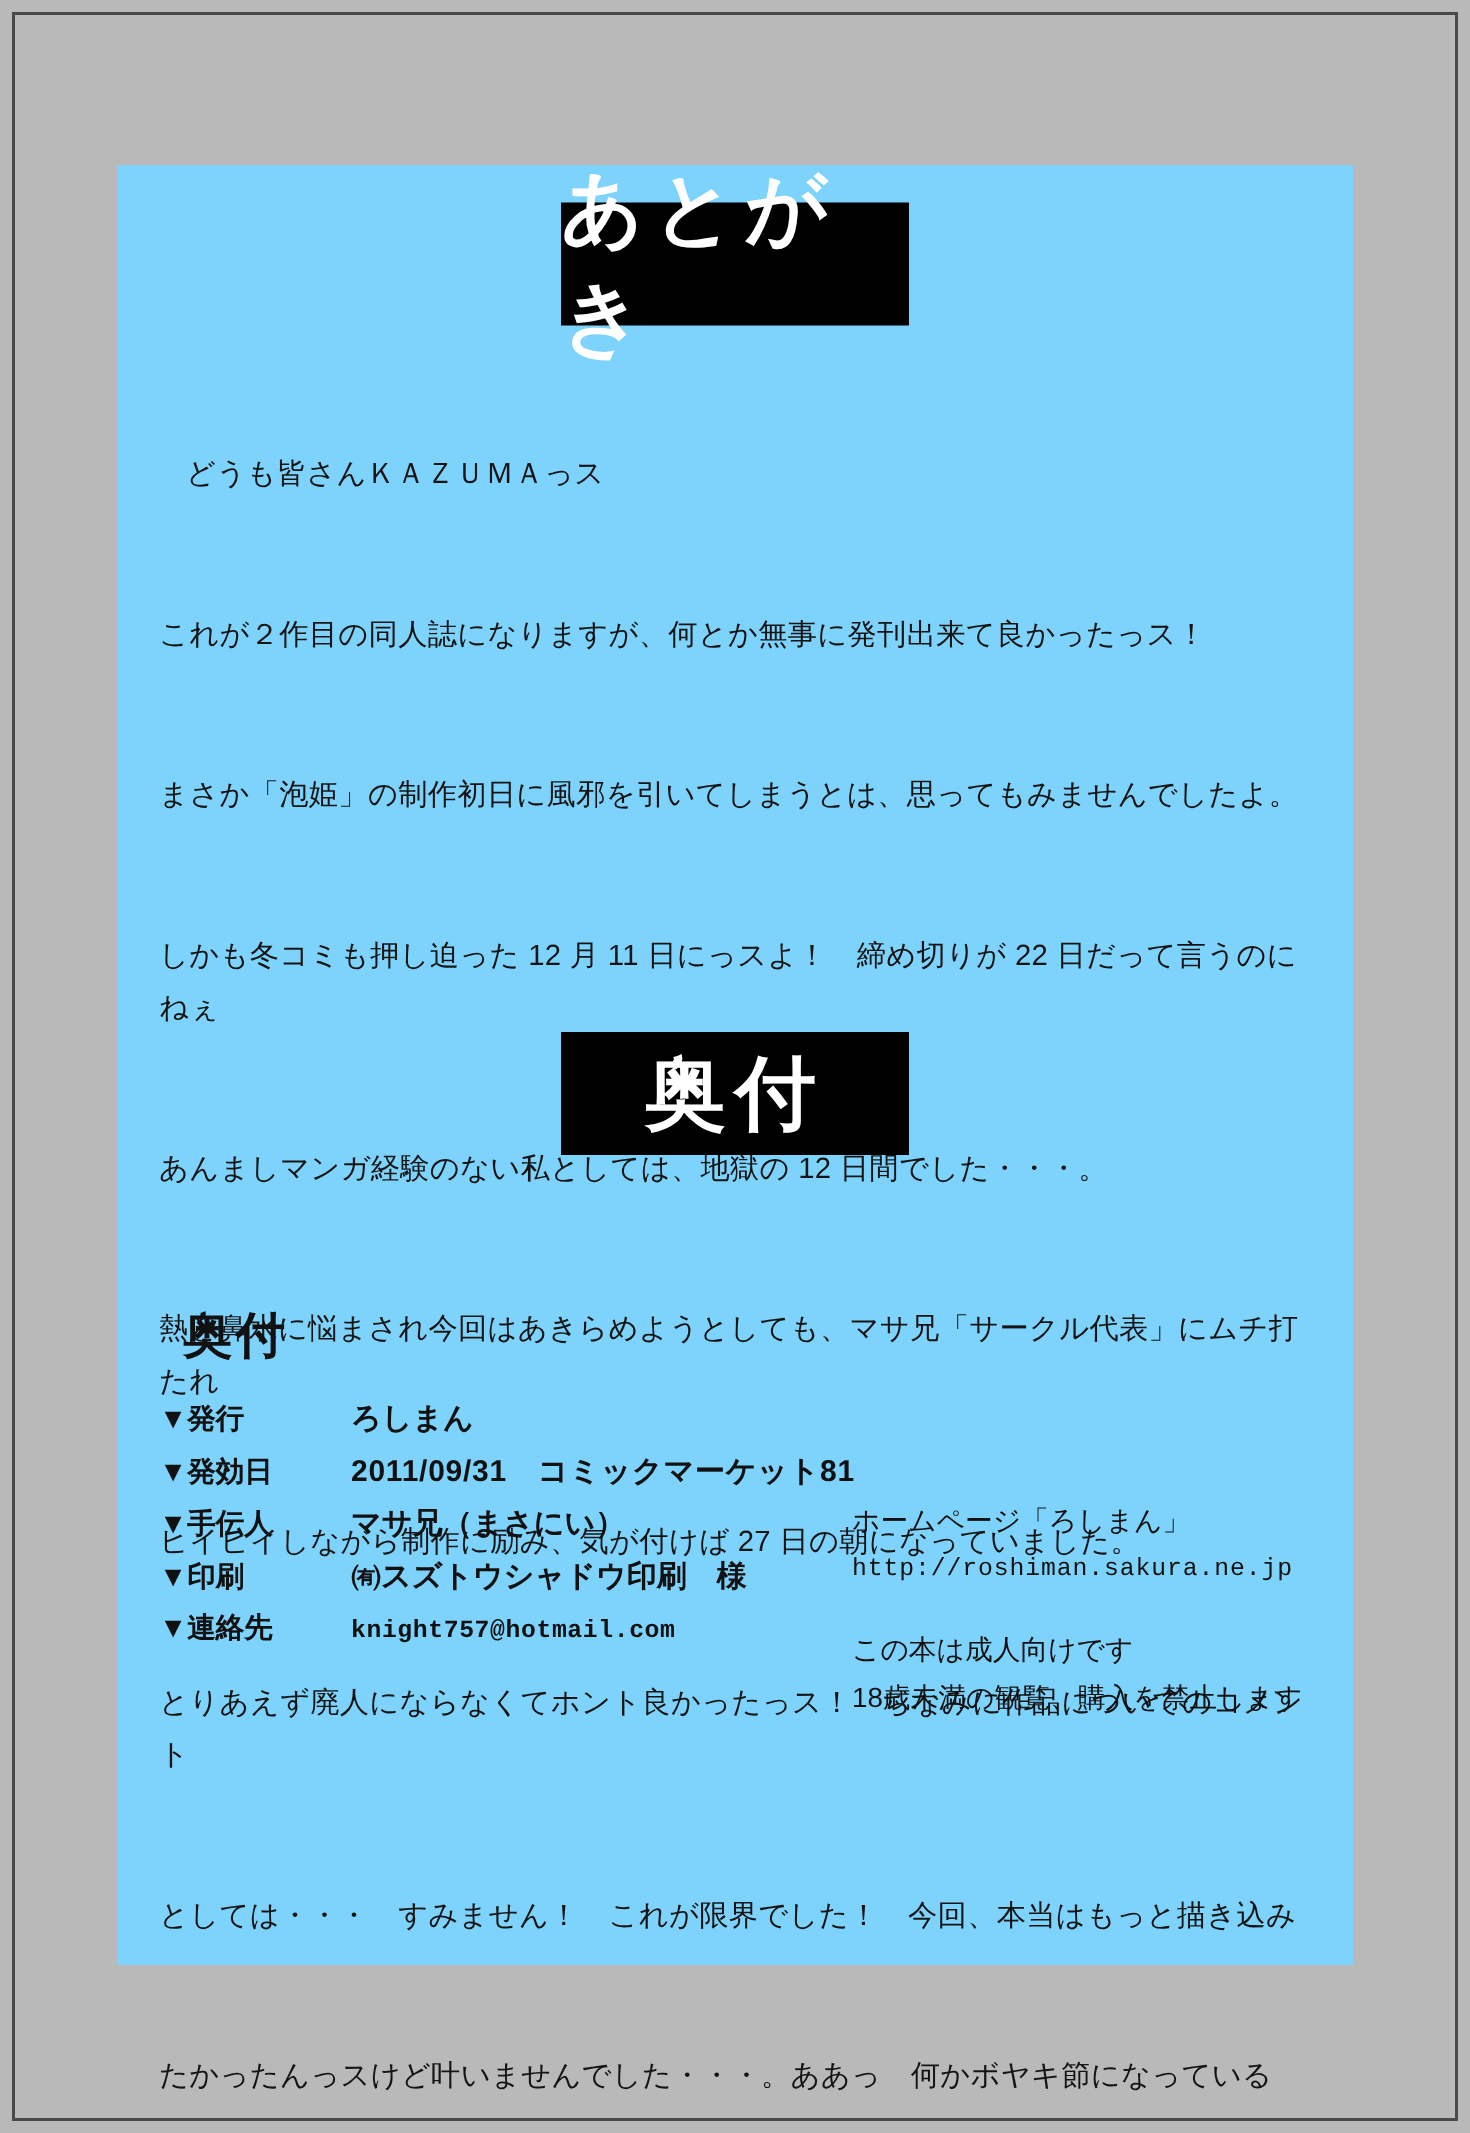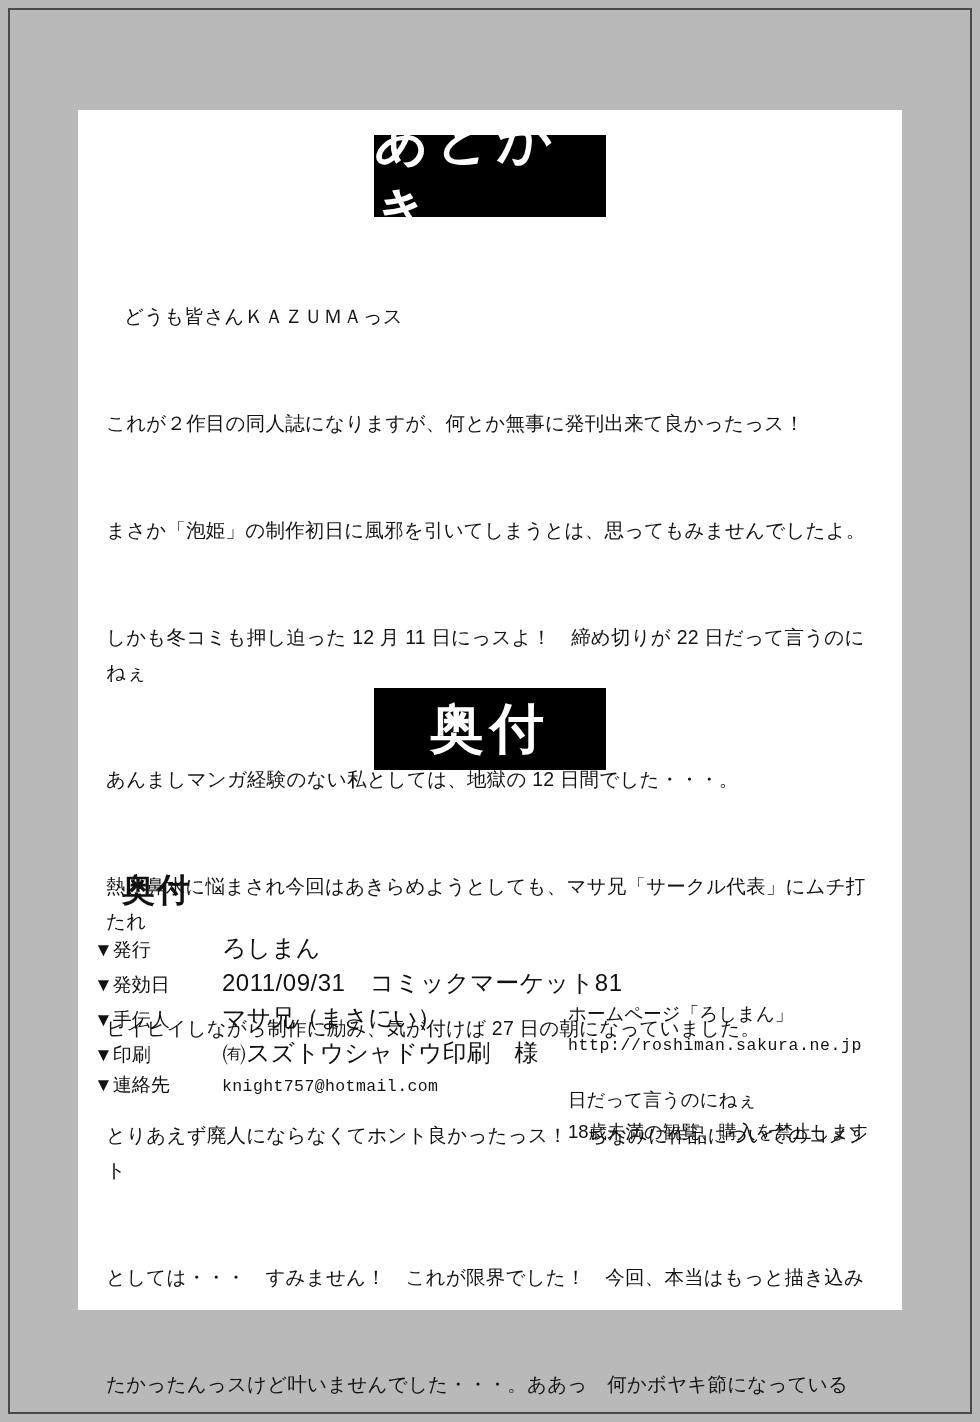--- a/index.html
+++ b/index.html
@@ -30,21 +30,21 @@
     border: 2px solid #4a4a4a;
     box-sizing: border-box;
   }
   
   .paper {
     position: absolute;
     left: 78px;
     top: 110px;
     width: 824px;
     height: 1200px;
-    background: #ffffff;
+    background: #7dd3fc;
     box-sizing: border-box;
   }
   
   .banner {
     position: absolute;
     background: #000000;
     color: #ffffff;
     display: flex;
     align-items: center;
     justify-content: center;
@@ -89,39 +89,40 @@
     left: 44px;
     top: 758px;
     font-size: 33px;
     font-weight: 700;
     color: #111111;
     letter-spacing: 2px;
   }
   
   .colophon {
     position: absolute;
-    left: 16px;
+    left: 28px;
     top: 822px;
     width: 480px;
     font-size: 19px;
     color: #111111;
+    font-weight: bold;
   }
   .col-row {
     display: flex;
     align-items: baseline;
     height: 35px;
   }
   .col-label {
     width: 128px;
     flex: 0 0 128px;
     white-space: nowrap;
   }
   .col-value {
     white-space: nowrap;
-    font-size: 24px;
+    font-size: 20px;
   }
   .col-value.mono {
     font-family: "Liberation Mono", monospace;
     font-size: 16.5px;
     letter-spacing: 0.4px;
   }
   .col-value.semimono {
     letter-spacing: 0.5px;
   }
   
@@ -204,18 +205,18 @@
           <span>▼</span><span>連絡先</span>
         </span>
         <span class="col-value mono">knight757@hotmail.com</span>
       </div>
     </div>
 
     <div class="side-block">
       <div class="side-line">ホームページ「ろしまん」</div>
       <div class="side-line url">http://roshiman.sakura.ne.jp</div>
       <div class="gap"></div>
-      <div class="side-line">日だって言うのにねぇ</div>
+      <div class="side-line">この本は成人向けです</div>
       <div class="side-line">18歳未満の観覧、購入を禁止します</div>
     </div>
 
   </div>
 </div>
 
 </body></html>

